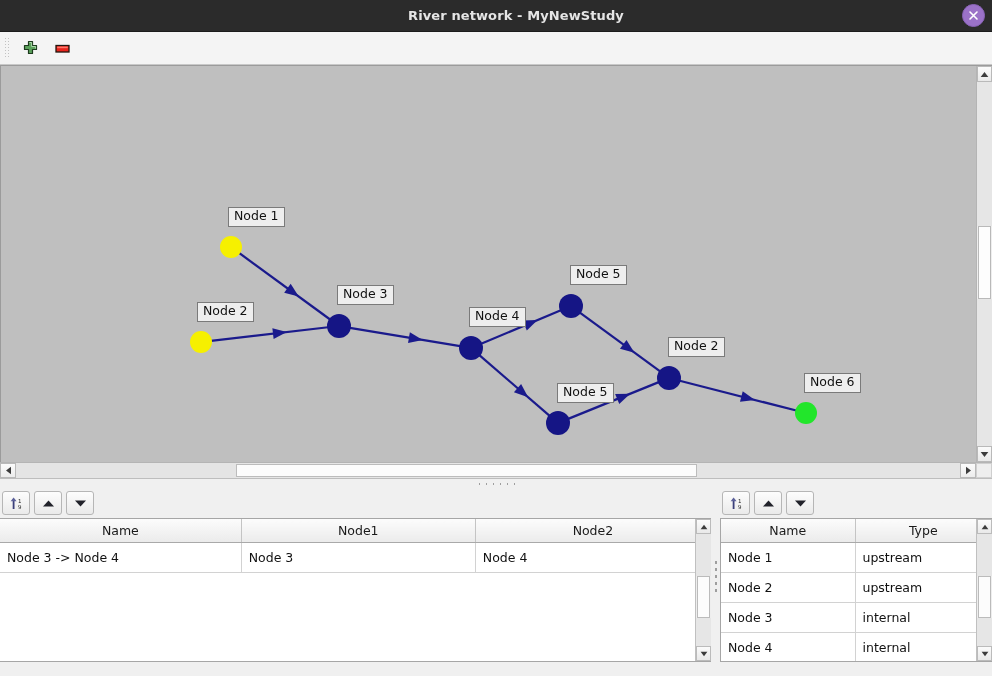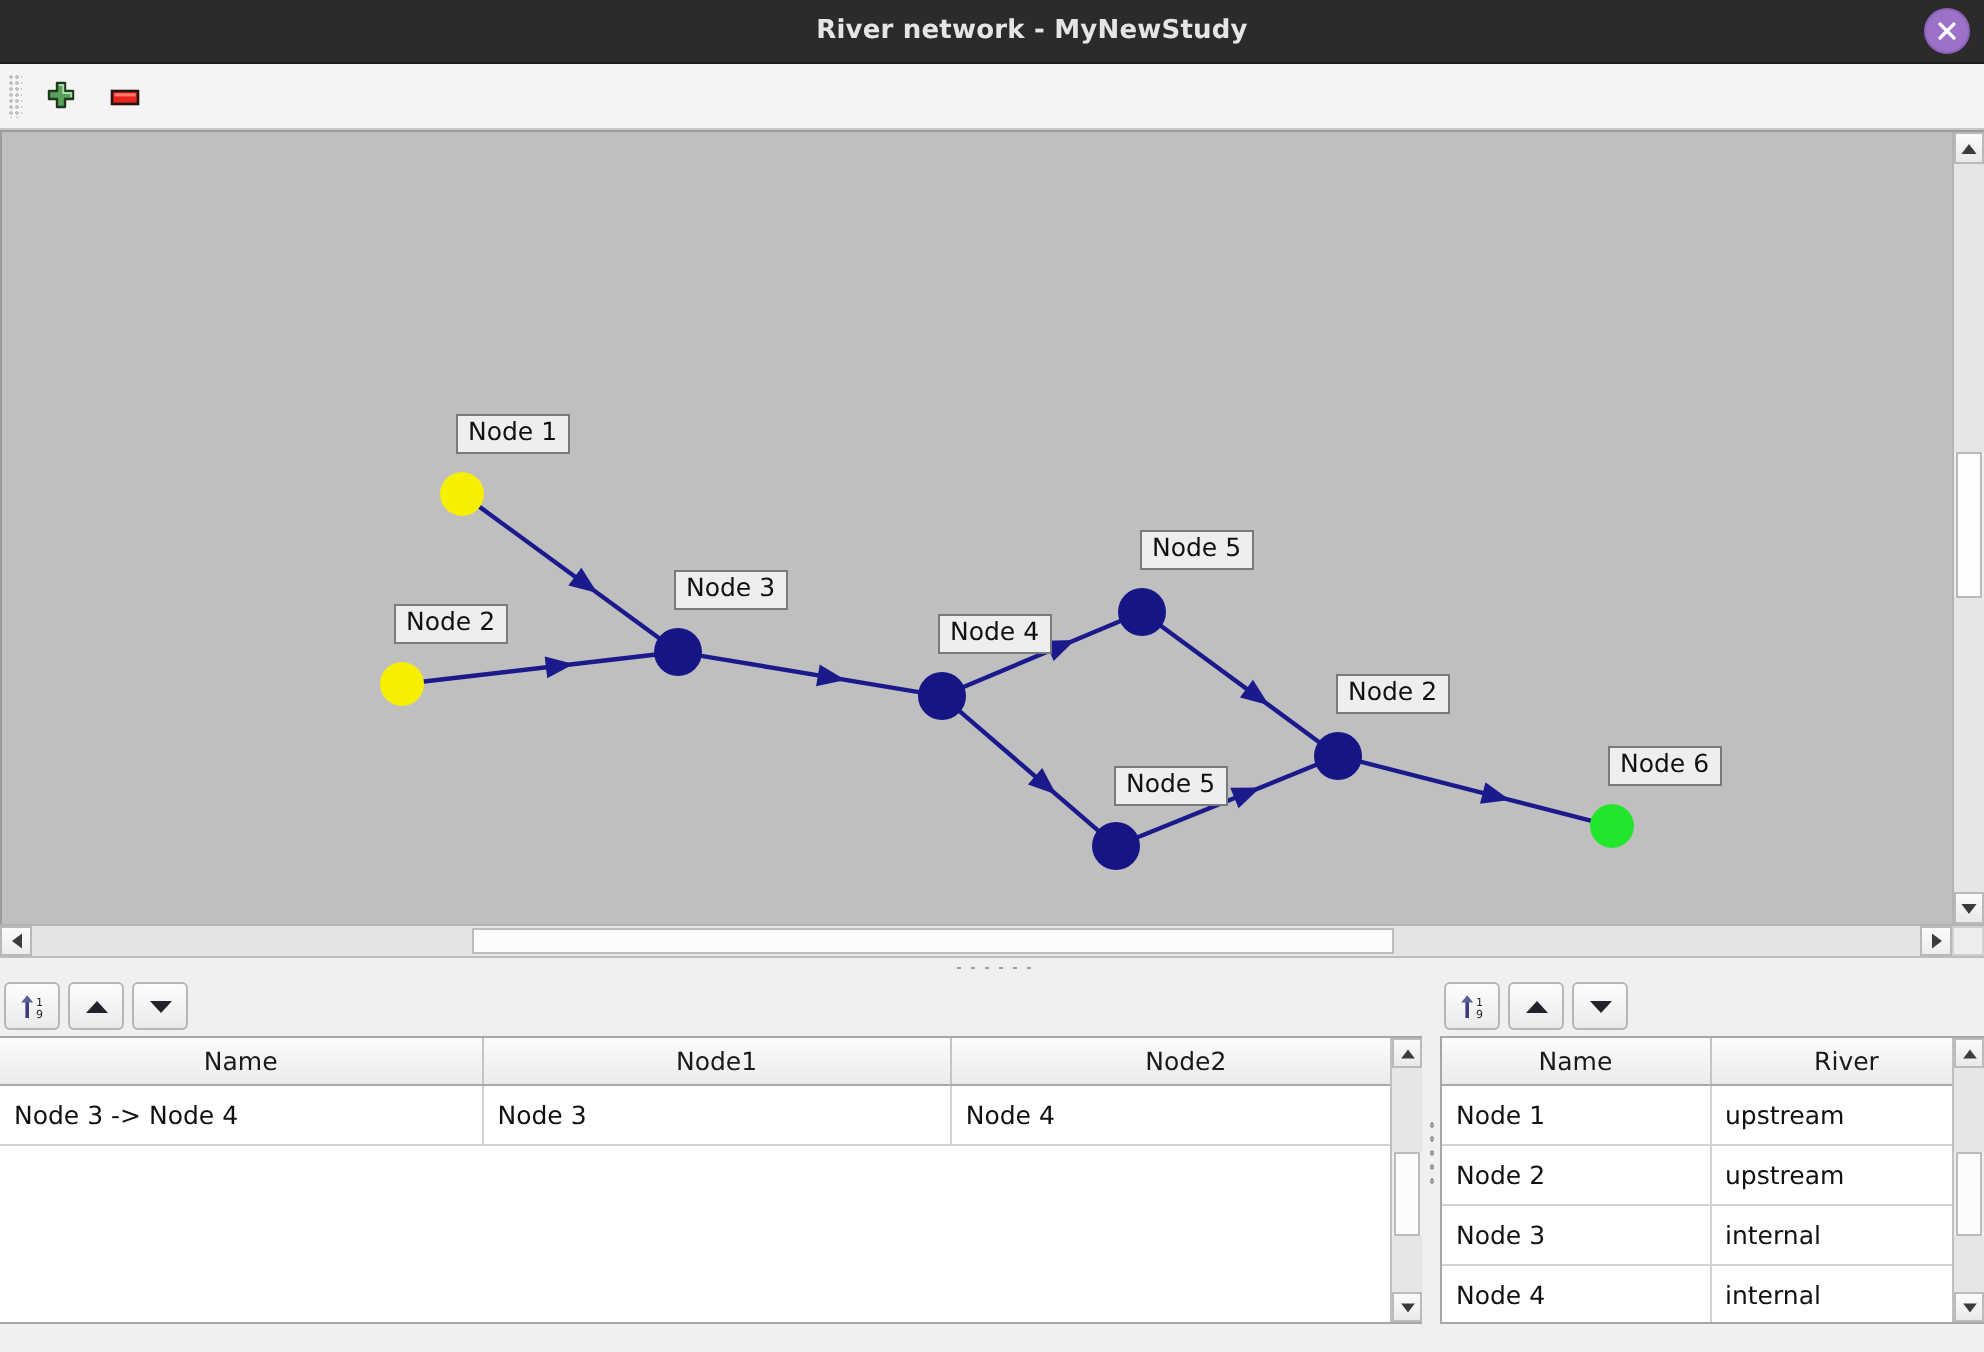--- a/index.html
+++ b/index.html
@@ -491,21 +491,21 @@
       </div>
       <div class="table-wrap">
         <table class="grid">
           <colgroup>
               <col style="width:134px">
               <col style="width:auto">
             </colgroup>
           <thead>
               <tr id="nodes-head">
                 <th>Name</th>
-                <th>River</th>
+                <th>Type</th>
               </tr>
             </thead>
           <tbody id="nodes-body">
               <tr>
                 <td>Node 1</td>
                 <td>upstream</td>
               </tr>
               <tr>
                 <td>Node 2</td>
                 <td>upstream</td>

